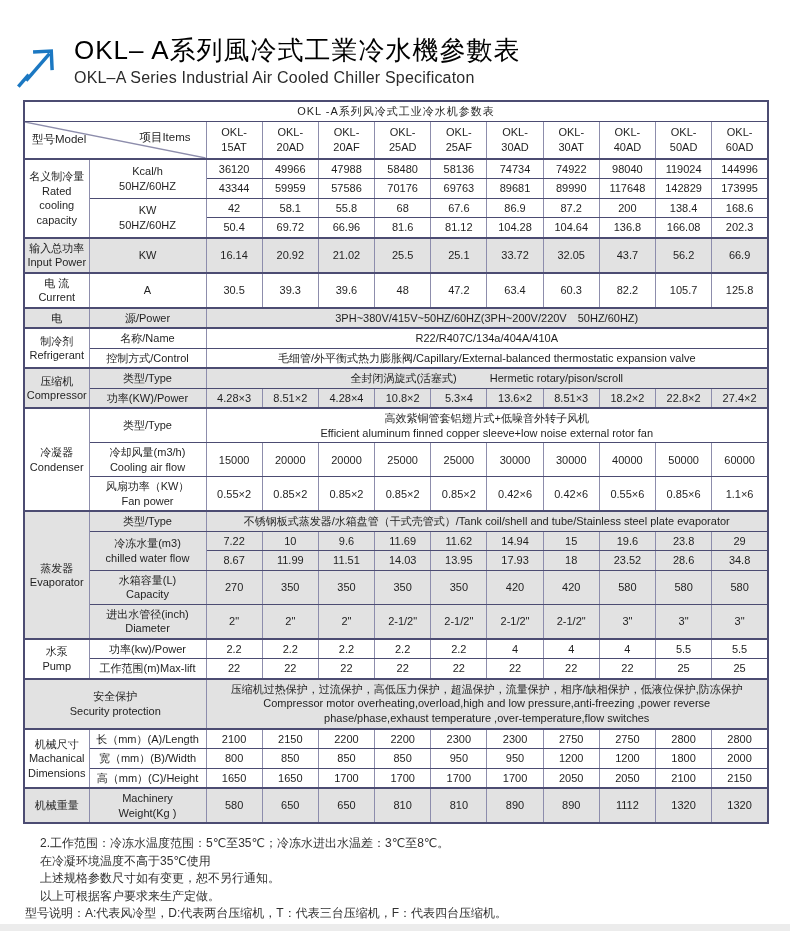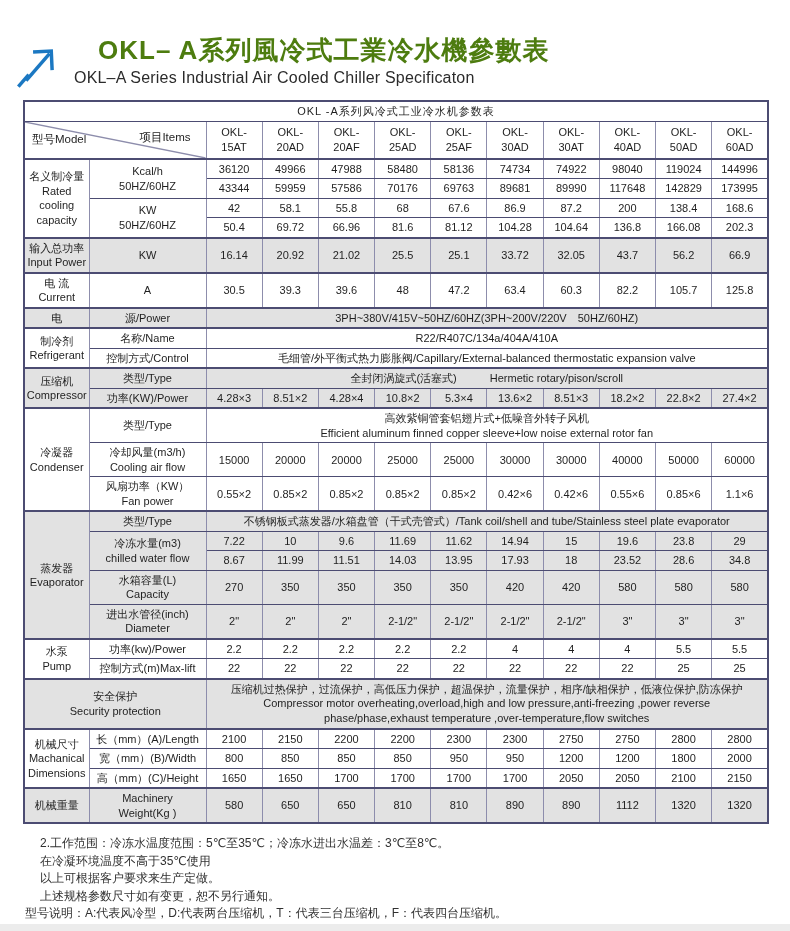--- a/index.html
+++ b/index.html
@@ -5,21 +5,21 @@
   html,body { margin:0; padding:0; background:#ffffff; }
   .page {
     position:relative; width:790px; height:931px; background:#ffffff;
     font-family:"Liberation Sans","DejaVu Sans",sans-serif; color:#2e2e2e;
     overflow:hidden;
   }
   
   .masthead { display:flex; align-items:flex-start; padding:36px 0 0 14px; gap:8px; height:58px; }
   .logo-arrow { width:52px; height:54px; flex:0 0 auto; margin-top:2px; }
   .titles { display:flex; flex-direction:column; }
-  .title-zh { font-size:26px; font-weight:bold; color:#4d7c0f; letter-spacing:1px; line-height:1.15;margin-left:24px; }
+  .title-zh { font-size:26px; font-weight:normal; color:#000000; letter-spacing:1px; line-height:1.15; }
   .title-en { font-size:16px; color:#2b2b2b; margin-top:3px; letter-spacing:0.2px; }
 
   
   table.spec { border-collapse:collapse; table-layout:fixed; width:744px; margin:6px 0 0 23px;
                border:2px solid var(--border-dark); }
   table.spec td {
     border-top:1px solid var(--border-dark); border-bottom:1px solid var(--border-dark);
     border-left:1px solid var(--border-light); border-right:1px solid var(--border-light);
     text-align:center; vertical-align:middle; padding:2px 1px; font-size:11px;
     line-height:1.32; color:#1f1f1f; background:#ffffff;
@@ -378,21 +378,21 @@
           <td class="value-cell">2.2</td>
           <td class="value-cell">2.2</td>
           <td class="value-cell">2.2</td>
           <td class="value-cell">4</td>
           <td class="value-cell">4</td>
           <td class="value-cell">4</td>
           <td class="value-cell">5.5</td>
           <td class="value-cell">5.5</td>
         </tr>
         <tr>
-          <td class="item-cell">控制方式(m)Max-lift</td>
+          <td class="item-cell">工作范围(m)Max-lift</td>
           <td class="value-cell">22</td>
           <td class="value-cell">22</td>
           <td class="value-cell">22</td>
           <td class="value-cell">22</td>
           <td class="value-cell">22</td>
           <td class="value-cell">22</td>
           <td class="value-cell">22</td>
           <td class="value-cell">22</td>
           <td class="value-cell">25</td>
           <td class="value-cell">25</td>
@@ -468,19 +468,19 @@
           <td class="value-cell">1112</td>
           <td class="value-cell">1320</td>
           <td class="value-cell">1320</td>
         </tr>
       </tbody>
   </table>
 
   <div class="notes">
       <div class="note-line ind-1">2.工作范围：冷冻水温度范围：5℃至35℃；冷冻水进出水温差：3℃至8℃。</div>
       <div class="note-line ind-1">在冷凝环境温度不高于35℃使用</div>
+      <div class="note-line ind-1">上述规格参数尺寸如有变更，恕不另行通知。</div>
       <div class="note-line ind-1">以上可根据客户要求来生产定做。</div>
-      <div class="note-line ind-1">上述规格参数尺寸如有变更，恕不另行通知。</div>
       <div class="note-line ind-0">型号说明：A:代表风冷型，D:代表两台压缩机，T：代表三台压缩机，F：代表四台压缩机。</div>
     </div>
 
   <div class="bottom-strip"></div>
 </div>
 
 </body></html>

